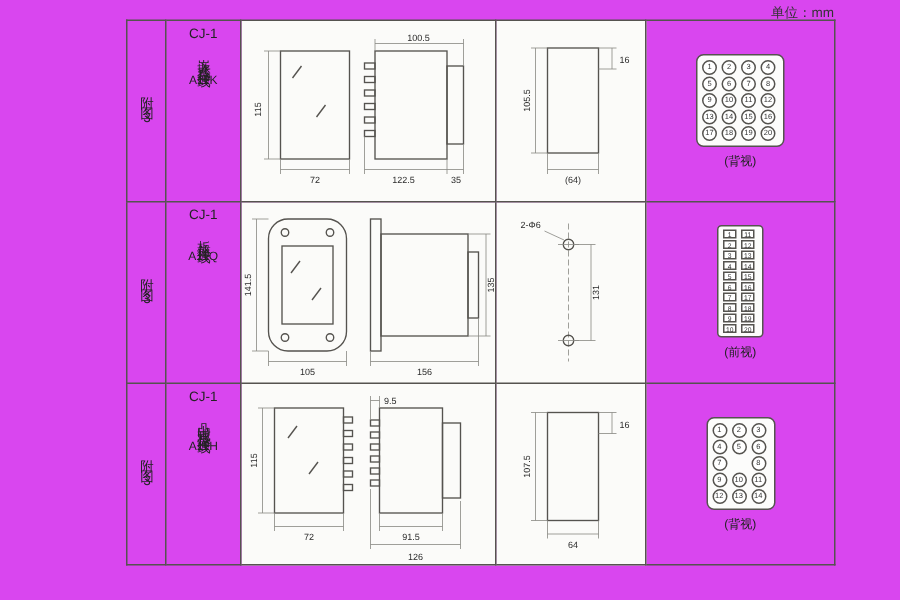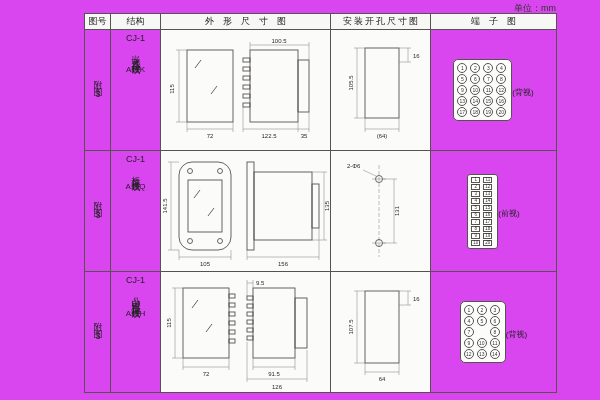--- a/index.html
+++ b/index.html
@@ -18,21 +18,21 @@
   .descv{letter-spacing:2px}
   .struct-inner{height:115px;display:flex;flex-direction:column;align-items:center;gap:5px}
   .model{font-size:9px}
   .code{font-size:8px}
   .drawcell{background:#fbfbf9}
   svg{display:block;margin:0 auto}
   .ln{fill:none;stroke:#55534f;stroke-width:0.9}
   .dm{fill:none;stroke:#8a8a86;stroke-width:0.55}
   .cl{fill:none;stroke:#8a8a86;stroke-width:0.55;stroke-dasharray:4 2}
   text.dim{font-size:6px;fill:#2b2b2b}
-  .tcell-inner{height:119px;display:flex;flex-direction:row;align-items:center;justify-content:center}
+  .tcell-inner{height:119px;display:flex;flex-direction:column;align-items:center;justify-content:center}
   .tbox{border:1px solid #55534f;border-radius:5px;padding:3px;display:grid;gap:1px;background:#fcfcfb}
   .tbox1{grid-template-columns:repeat(4,12px)}
   .tbox2{border-radius:3px;grid-template-columns:repeat(2,11px);padding:2px 3px;gap:1px}
   .tbox3{grid-template-columns:repeat(3,12px)}
   .term-circle{width:10px;height:10px;border:1px solid #55534f;border-radius:50%;display:flex;align-items:center;justify-content:center;font-size:5px;color:#333;background:#fff}
   .term-square{width:9px;height:6px;border:1px solid #55534f;display:flex;align-items:center;justify-content:center;font-size:4.5px;color:#333;background:#fff}
   .gap{visibility:hidden}
   .tlabel{font-size:8px;margin-top:4px;color:#222}
 </style>
 </head>
@@ -44,27 +44,20 @@
   <table class="doc">
     <colgroup>
       <col style="width:26px">
         <col style="width:50px">
         <col style="width:170px">
         <col style="width:100px">
         <col style="width:126px">
     </colgroup>
 
     <tbody>
-        <tr class="hdr">
-      <th>图号</th>
-      <th>结构</th>
-      <th class="sp">外形尺寸图</th>
-      <th class="sp2">安装开孔尺寸图</th>
-      <th class="sp">端子图</th>
-    </tr>
 
     <tr class="r">
       <td>
         <div class="vtext figv">附图3</div>
       </td>
       <td>
         <div class="struct-inner">
           <div class="model">CJ-1</div>
           <div class="vtext descv">嵌入式后接线</div>
           <div class="code">A11K</div>

